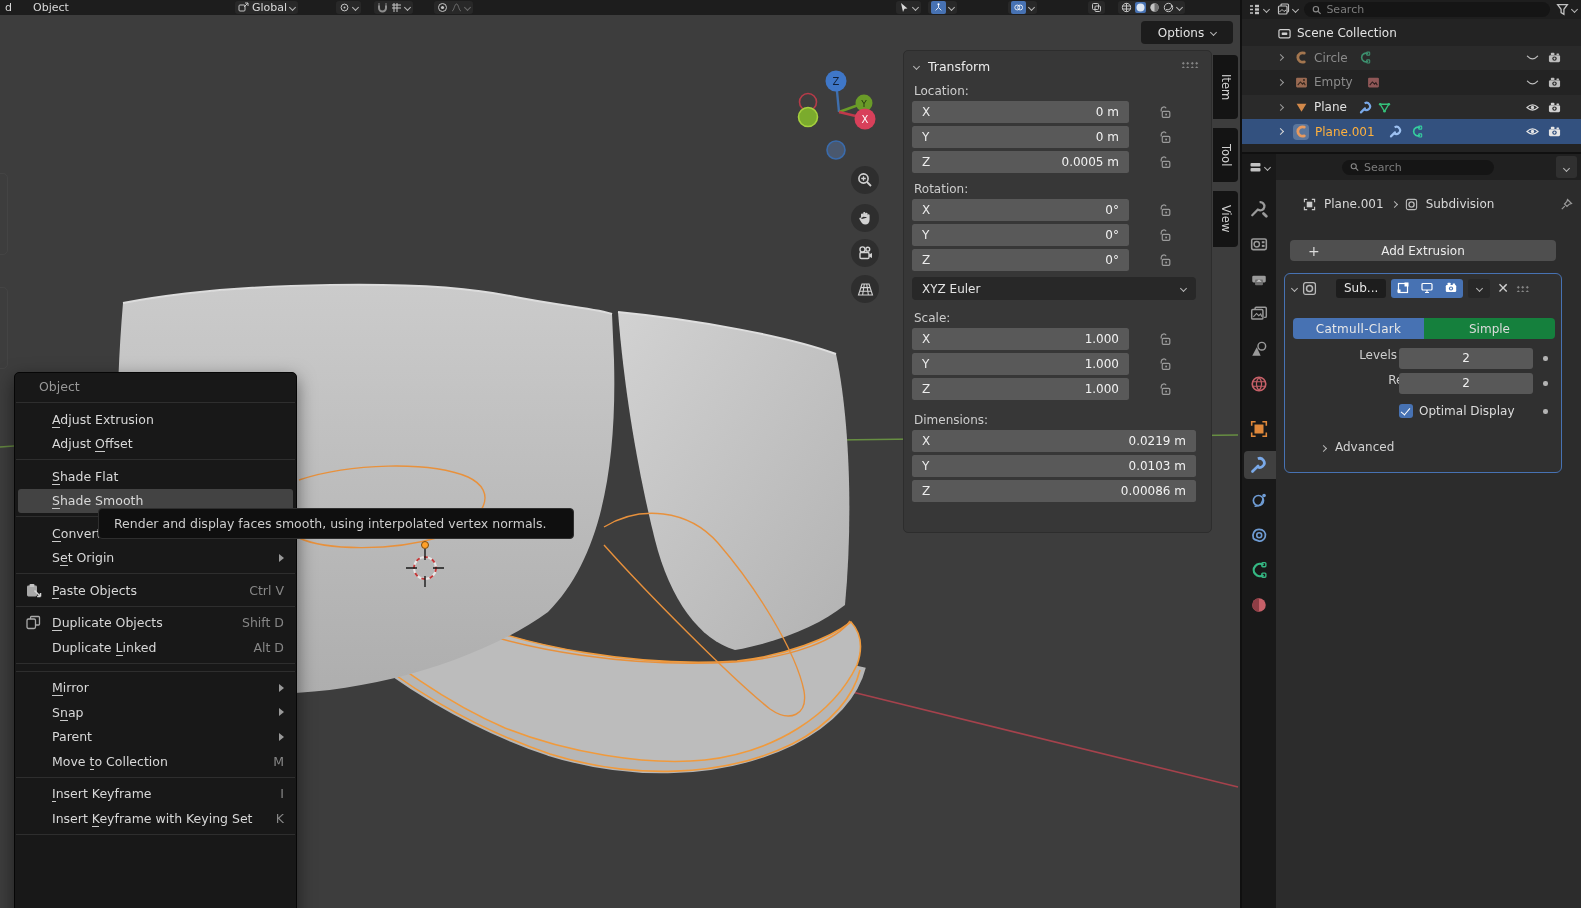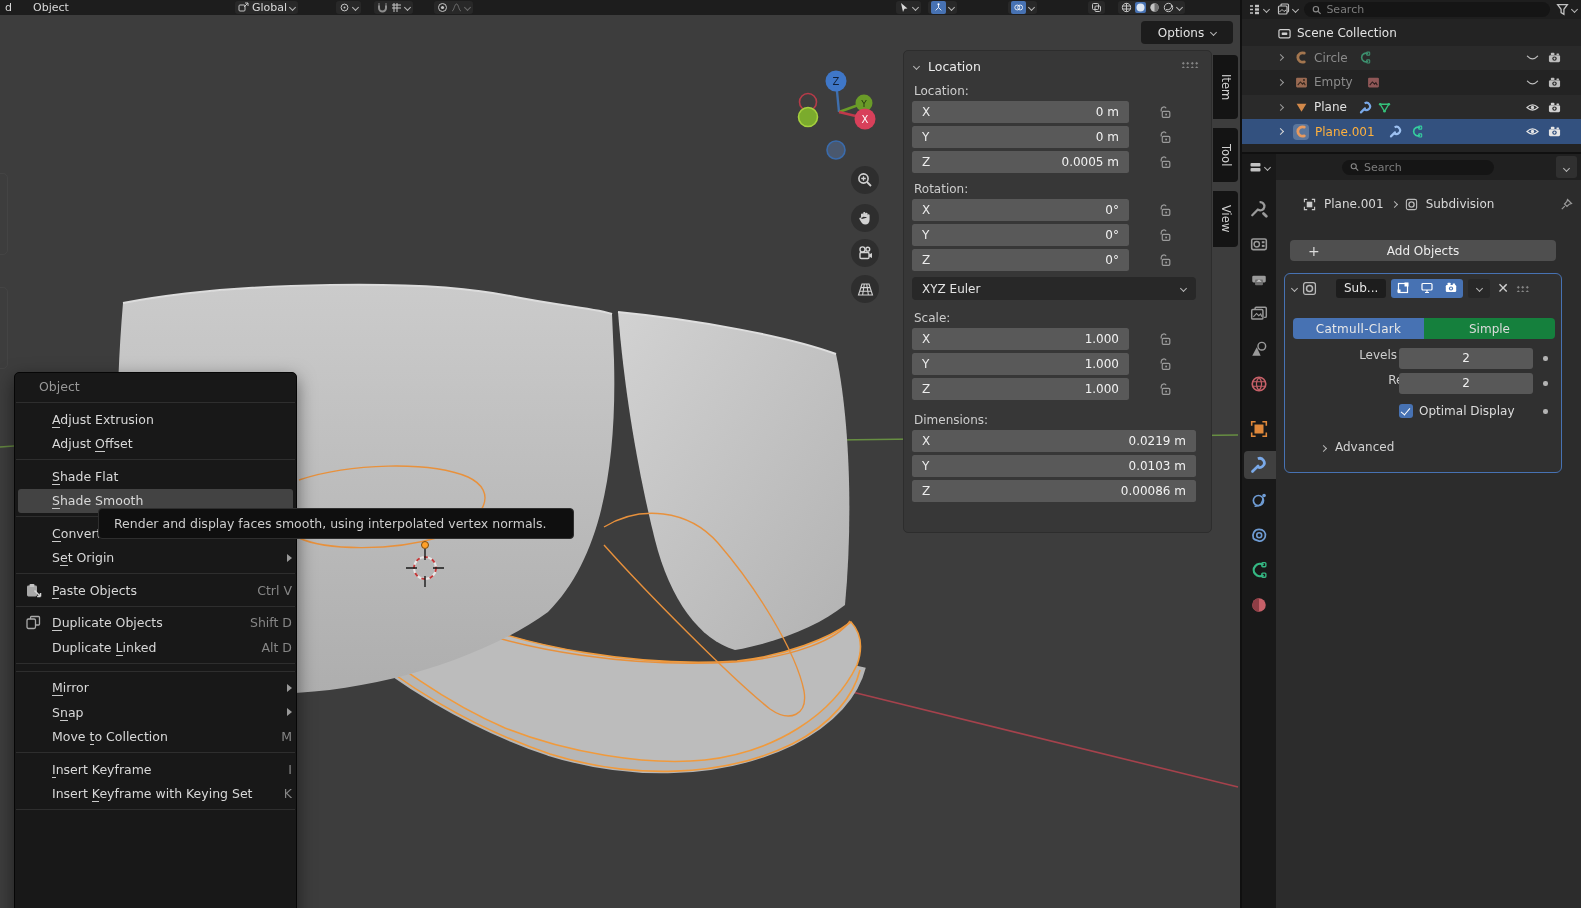--- a/index.html
+++ b/index.html
@@ -66,21 +66,21 @@
   #euler .chev { margin-left:auto; }
 
   
   #ctxmenu { position:absolute; left:14px; top:357px; width:283px; height:570px; z-index:5;
     background:#181818; border:1px solid #060606; border-radius:5px; box-shadow:0 6px 18px rgba(0,0,0,.5);
     padding-top:4px; font-size:12.5px; }
   #ctxmenu .mhead { height:22px; line-height:20px; padding-left:24px; color:#979797; }
   #ctxmenu .sep { height:8px; position:relative; }
   #ctxmenu .sep:after { content:""; position:absolute; left:1px; right:1px; top:3px;
     border-top:1px solid #2e2e2e; }
-  .mitem { height:24.5px; display:flex; align-items:center; padding:0 4px 0 10px; color:#d8d8d8; }
+  .mitem { height:24.5px; display:flex; align-items:center; padding:0 12px 0 10px; color:#d8d8d8; }
   .mitem .ic { width:17px; height:15px; margin-right:10px; color:#b9b9b9; }
   .mitem .noic { width:27px; }
   .mitem .lab { flex:1; white-space:nowrap; }
   .mitem .sc { color:#868686; }
   .mitem.hl { background:#434343; border-radius:3px; margin:0 3px; padding:0 9px 0 7px; }
 
   
   #tooltip { position:absolute; left:98px; top:493px; width:476px; height:31px; z-index:6;
     background:#0f0f0f; border:1px solid #2e2e2e; border-radius:4px; display:flex; align-items:center;
     padding-left:15px; color:#cbcbcb; font-size:12.5px; white-space:nowrap; }
@@ -370,21 +370,21 @@
   </div>
   <div class="navbtn" style="left:851px;top:260px">
     <svg width="17" height="15" viewBox="0 0 17 15">
         <path d="M5 2 H12 L15.5 13 H1.5 Z M7.3 2 L5.6 13 M9.7 2 L11.4 13 M3.9 5.6 H13.1 M2.9 9.2 H14.1" fill="none" stroke="#d2d2d2" stroke-width="1.1"></path>
       </svg>
   </div>
 
   <div id="npanel">
     <div class="hdr">
       <span class="chev"></span>
-      <span>Location</span>
+      <span>Transform</span>
     </div>
     <div class="dots drag"></div>
 
     <div class="plabel" style="top:33px">Location:</div>
     <div class="frow" style="top:50px">
         <span class="ax">X</span>
         <span class="val">0 m</span>
       </div>
     <div class="frow" style="top:75px">
         <span class="ax">Y</span>
@@ -546,20 +546,25 @@
     <div class="sep"></div>
     <div class="sep"></div>
     <div class="mitem">
         <span class="noic"></span>
         <span class="lab"><span></span><span class="key">M</span><span>irror</span></span>
         <span class="subarrow"></span>
       </div>
     <div class="mitem">
         <span class="noic"></span>
         <span class="lab"><span>S</span><span class="key">n</span><span>ap</span></span>
+        <span class="subarrow"></span>
+      </div>
+    <div class="mitem">
+        <span class="noic"></span>
+        <span class="lab"><span>Parent</span><span class="key"></span><span></span></span>
         <span class="subarrow"></span>
       </div>
     <div class="mitem">
         <span class="noic"></span>
         <span class="lab"><span>Move </span><span class="key">t</span><span>o Collection</span></span>
         <span class="sc">M</span>
       </div>
     <div class="sep"></div>
     <div class="mitem">
         <span class="noic"></span>
@@ -830,21 +835,21 @@
         </svg>
       <span>Subdivision</span>
       <svg class="oic" style="margin-left:auto;margin-right:10px" viewBox="0 0 13 13">
           <path d="M7.5 1.5 L11.5 5.5 L9.3 6.2 L7 8.5 L4.5 6 L6.8 3.7 Z" fill="none" stroke="#9a9a9a" stroke-width="1.2"></path>
           <path d="M4.8 8.2 L1.8 11.2" stroke="#9a9a9a" stroke-width="1.2"></path>
         </svg>
     </div>
 
     <div id="addmod">
       <span class="plus">+</span>
-      <span>Add Objects</span>
+      <span>Add Extrusion</span>
     </div>
 
     <div id="modpanel">
       <div class="mp-hrow">
         <span class="chev"></span>
         <svg width="15" height="15" viewBox="0 0 14 14">
             <rect x="1.5" y="1.5" width="11" height="11" rx="2" fill="none" stroke="#b9b9b9" stroke-width="1.2"></rect>
             <circle cx="7" cy="7" r="2.8" fill="none" stroke="#b9b9b9" stroke-width="1.4"></circle>
           </svg>
         <span class="namefield" style="margin-left:14px">Sub...</span>

